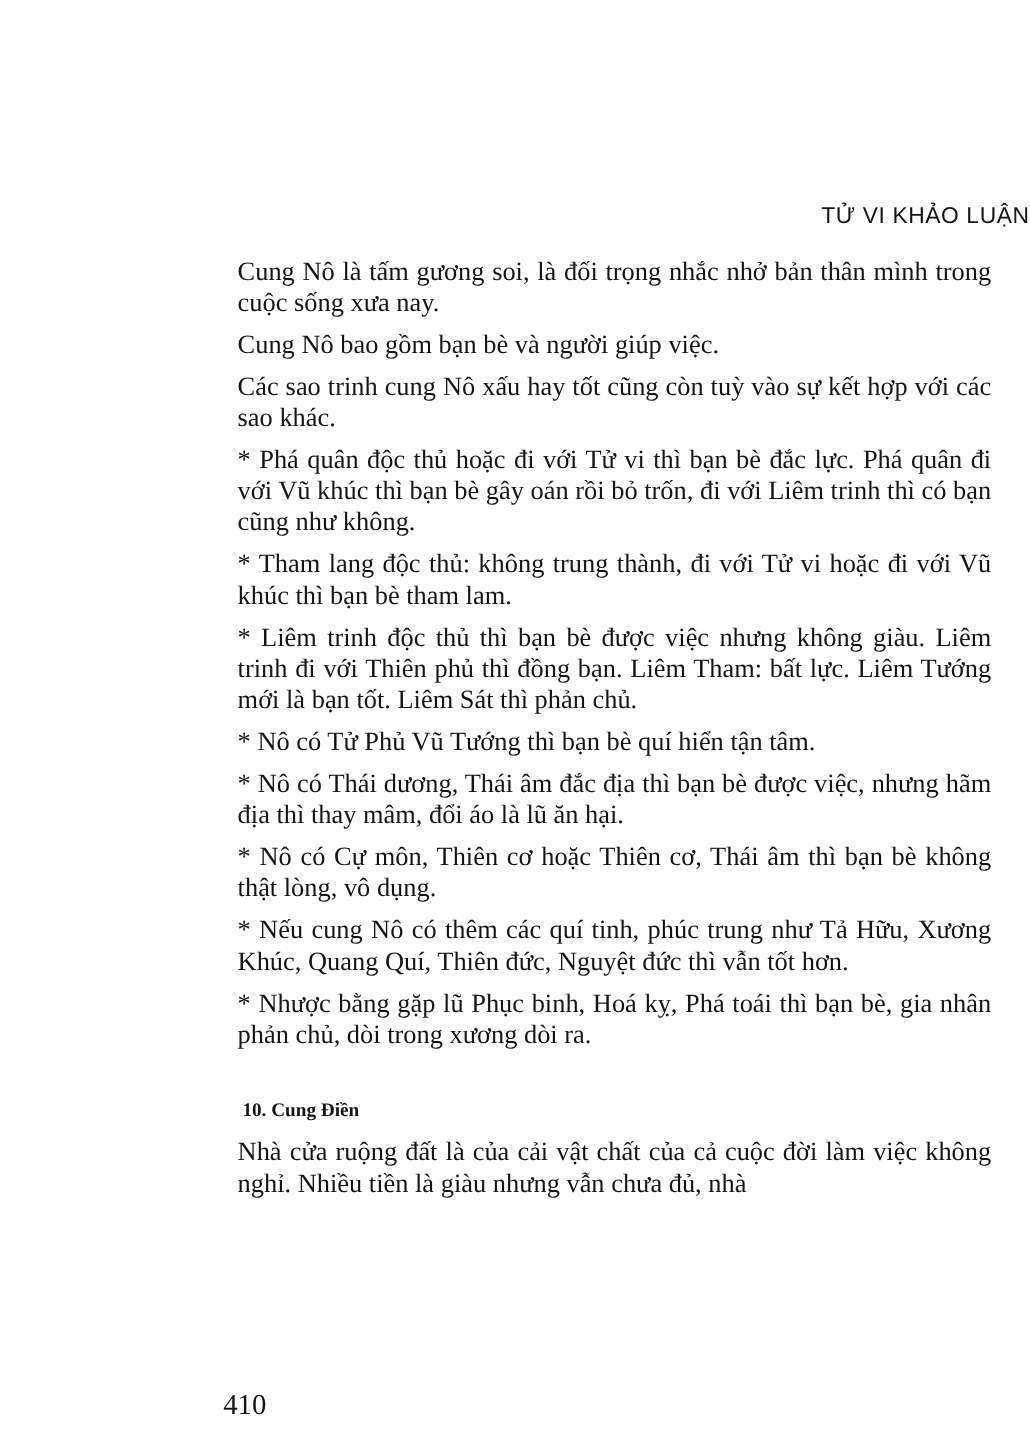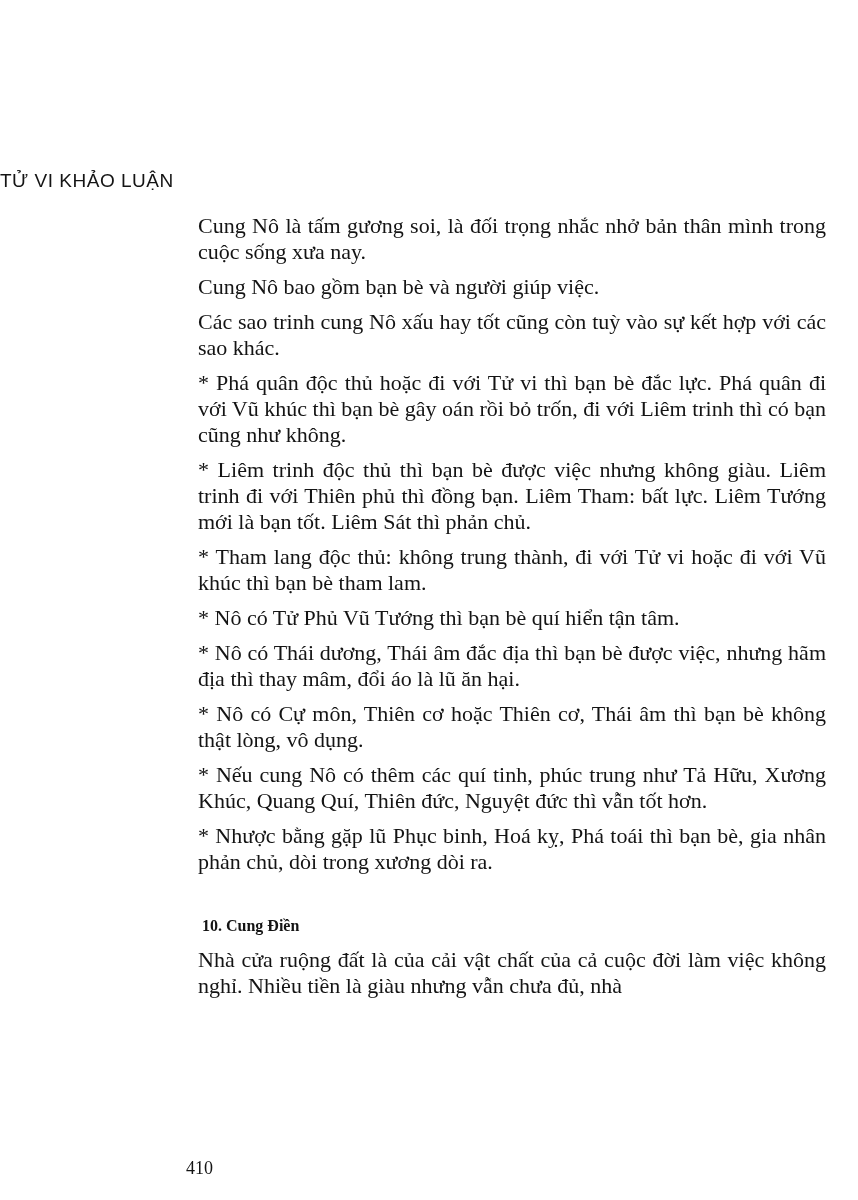--- a/index.html
+++ b/index.html
@@ -13,21 +13,21 @@
       position: relative;
       overflow: hidden;
       color: #141414;
       font-family: "Liberation Serif", "DejaVu Serif", serif;
     }
     .running-header {
       position: absolute;
       top: 170px;
       left: 0;
       width: 858px;
-      text-align: left;
+      text-align: right;
       font-family: "Liberation Sans", "DejaVu Sans", sans-serif;
       font-size: 19px;
       letter-spacing: 0.5px;
       box-sizing: border-box;
     }
     .body-text {
       position: absolute;
       top: 213px;
       left: 198px;
       width: 628px;
@@ -41,36 +41,36 @@
     .section-heading {
       margin: 38px 0 8px 4px;
       font-weight: bold;
       font-size: 16px;
       line-height: 26px;
     }
     .page-number {
       position: absolute;
       top: 1158px;
       left: 186px;
-      font-size: 18px;
+      font-size: 24px;
       font-family: "Liberation Serif", "DejaVu Serif", serif;
     }
   </style>
 </head>
 <body>
 
 <div class="running-header">TỬ VI KHẢO LUẬN</div>
 
 <div class="body-text">
   <p class="para">Cung Nô là tấm gương soi, là đối trọng nhắc nhở bản thân mình trong cuộc sống xưa nay.</p>
   <p class="para">Cung Nô bao gồm bạn bè và người giúp việc.</p>
   <p class="para">Các sao trinh cung Nô xấu hay tốt cũng còn tuỳ vào sự kết hợp với các sao khác.</p>
   <p class="para">* Phá quân độc thủ hoặc đi với Tử vi thì bạn bè đắc lực. Phá quân đi với Vũ khúc thì bạn bè gây oán rồi bỏ trốn, đi với Liêm trinh thì có bạn cũng như không.</p>
+  <p class="para">* Tham lang độc thủ: không trung thành, đi với Tử vi hoặc đi với Vũ khúc thì bạn bè tham lam.</p>
   <p class="para">* Liêm trinh độc thủ thì bạn bè được việc nhưng không giàu. Liêm trinh đi với Thiên phủ thì đồng bạn. Liêm Tham: bất lực. Liêm Tướng mới là bạn tốt. Liêm Sát thì phản chủ.</p>
-  <p class="para">* Tham lang độc thủ: không trung thành, đi với Tử vi hoặc đi với Vũ khúc thì bạn bè tham lam.</p>
   <p class="para">* Nô có Tử Phủ Vũ Tướng thì bạn bè quí hiển tận tâm.</p>
   <p class="para">* Nô có Thái dương, Thái âm đắc địa thì bạn bè được việc, nhưng hãm địa thì thay mâm, đổi áo là lũ ăn hại.</p>
   <p class="para">* Nô có Cự môn, Thiên cơ hoặc Thiên cơ, Thái âm thì bạn bè không thật lòng, vô dụng.</p>
   <p class="para">* Nếu cung Nô có thêm các quí tinh, phúc trung như Tả Hữu, Xương Khúc, Quang Quí, Thiên đức, Nguyệt đức thì vẫn tốt hơn.</p>
   <p class="para">* Nhược bằng gặp lũ Phục binh, Hoá kỵ, Phá toái thì bạn bè, gia nhân phản chủ, dòi trong xương dòi ra.</p>
 
   <div class="section-heading">10.  Cung Điền</div>
   <p class="para">Nhà cửa ruộng đất là của cải vật chất của cả cuộc đời làm việc không nghỉ. Nhiều tiền là giàu nhưng vẫn chưa đủ, nhà</p>
 </div>
 

